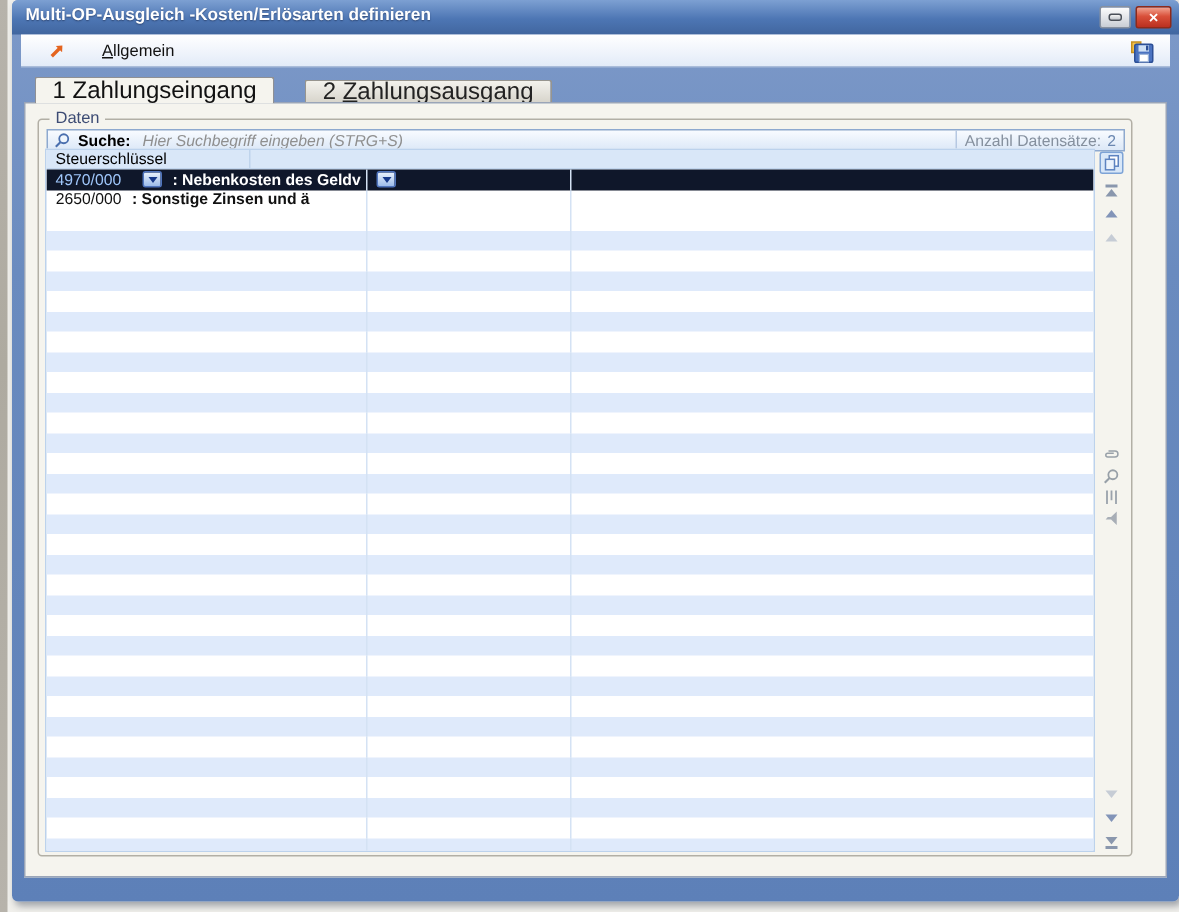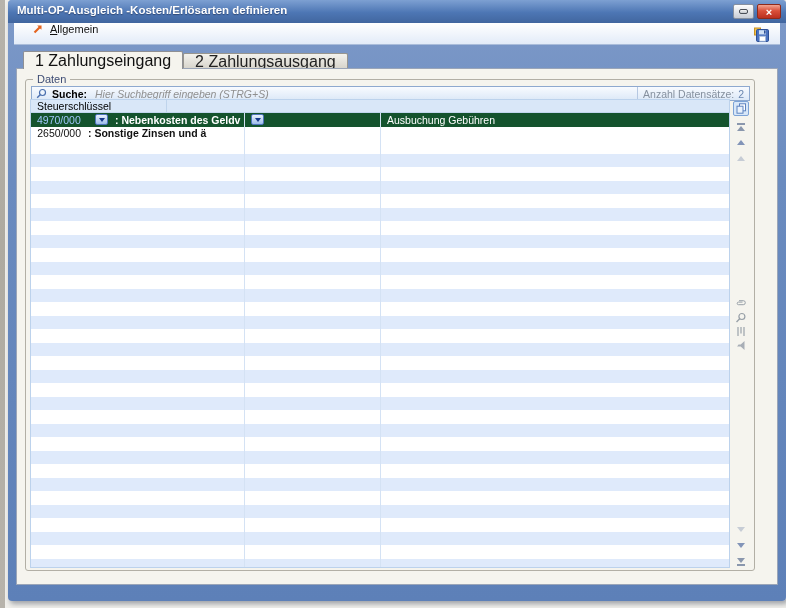--- a/index.html
+++ b/index.html
@@ -26,33 +26,33 @@
     background:linear-gradient(#f4f4f4,#c2c6cc); }
   .btn-close { right:5px; width:24px; background:linear-gradient(#f0a violet,#c33);
     background:linear-gradient(180deg,#f2a491 0%,#d9503a 45%,#ba3020 100%);
     border:1px solid #8d2a1b; color:#fff; font-weight:bold; font-size:11px; line-height:12px; }
 
   
   .toolbar { position:absolute; top:23px; left:6px; right:6px; height:22px;
     background:linear-gradient(180deg,#ffffff 0%,#eef3fb 60%,#e2ebf8 100%);
     border-bottom:1px solid #a9bcda; }
   .menu-item { position:absolute; left:12px; top:0; height:22px; display:flex;
-    align-items:flex-start; gap:6px; padding:0 6px; }
+    align-items:center; gap:24px; padding:0 6px; }
   .menu-item .u { text-decoration:underline; }
   .save-btn { position:absolute; right:8px; top:2px; width:19px; height:19px;
     display:flex; align-items:center; justify-content:center; }
 
   
   .tabs { position:absolute; top:51px; left:15px; height:18px; display:flex; }
   .tab { font-size:16px; padding:0 11px; border-radius:2px 2px 0 0; white-space:nowrap; }
   .tab .u { text-decoration:underline; }
   .tab-active { background:#f5f4ee; border:1px solid #8f9094; border-bottom:none;
     height:18px; line-height:17px; position:relative; z-index:3; }
   .tab-inactive { background:linear-gradient(#f3f2ed,#d6d3ca); border:1px solid #97958f;
-    border-bottom:none; height:16px; line-height:15px; margin-top:2px; margin-left:0; color:#222; }
+    border-bottom:none; height:16px; line-height:15px; margin-top:2px; margin-left:20px; color:#222; }
 
   
   .tabpage { position:absolute; top:68px; left:8px; right:8px; bottom:16px;
     background:#f5f4ee; border:1px solid #9aa5b8; z-index:2; }
 
   
   .groupbox { position:absolute; left:8px; top:10px; width:730px; height:492px;
     border:1px solid #b2afa5; border-radius:3px; }
   .groupbox-label { position:absolute; top:-7px; left:7px; background:#f5f4ee;
     padding:0 4px; color:#3d4c74; font-size:11px; }
@@ -71,21 +71,21 @@
   
   .grid { position:absolute; left:4px; top:19px; width:700px; height:469px;
     border:1px solid #bcd2ec; background:#fff; overflow:hidden; font-size:10.5px; }
   .grid-header { display:flex; height:13px; background:#d9e7f8; border-bottom:1px solid #c2d6ee; }
   .grid-header .cell { border-right:1px solid #bfd4ec; color:#000; }
   .cell { padding-left:6px; display:flex; align-items:center; overflow:hidden; white-space:nowrap; }
   .c1 { width:214px; } .c2 { width:136px; } .c3 { flex:1; }
   .grow .c1,.grow .c2 { border-right:1px solid #d4e2f4; }
   .grow { display:flex; height:13.5px; flex:0 0 13.5px; align-items:stretch; }
   .grow.alt { background:#dfeafb; }
-  .grow.selected { background:#14532d; color:#fff; }
+  .grow.selected { background:#0f172a; color:#fff; }
   .acc { width:44px; }
   .acc-sel { color:#9fc6fa; }
   .acc-r { text-align:right; display:inline-block; }
   .bez { margin-left:7px;font-weight:bold; }
   .ddbtn { width:13px; height:11px; margin-left:14px; border:1px solid #4f74bd; border-radius:2px;
     background:linear-gradient(180deg,#e8f1fc,#9dbcea); display:flex; align-items:center;
     justify-content:center; flex:0 0 13px; align-self:center; }
   .ddbtn-c2 { margin-left:0; }
   .tri { width:0; height:0; border-left:3px solid transparent; border-right:3px solid transparent; }
   .tri-dn { border-top:4px solid #15388a; }
@@ -180,23 +180,20 @@
               <span class="ddbtn">
                   <span class="tri tri-dn"></span>
                 </span>
               <span class="bez">: Nebenkosten des Geldv</span>
             </div>
             <div class="cell c2">
               <span class="ddbtn ddbtn-c2">
                   <span class="tri tri-dn"></span>
                 </span>
             </div>
-            <div class="cell c3">
-              <span>Ausbuchung Gebühren</span>
-            </div>
           </div>
 
           <div class="grow">
             <div class="cell c1">
               <span class="acc acc-r">2650/000</span>
               <span class="bez">: Sonstige Zinsen und ä</span>
             </div>
             <div class="cell c2"></div>
           </div>
 

